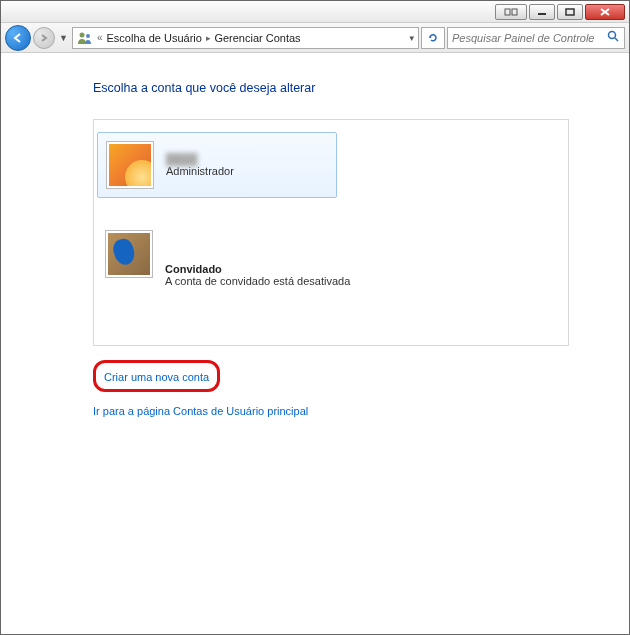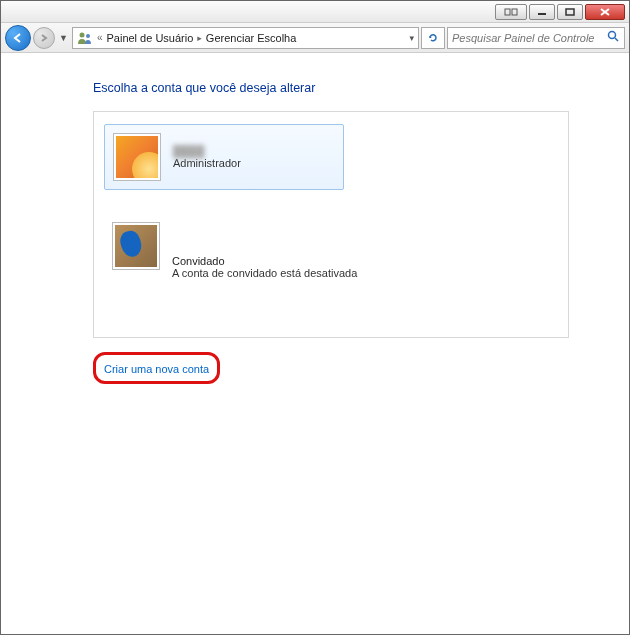--- a/index.html
+++ b/index.html
@@ -15,35 +15,35 @@
     .addressbar { flex:1; height:22px; border:1px solid #aaa; background:#fff; display:flex; align-items:center; padding:0 4px; font-size:11px; color:#222; gap:4px; overflow:hidden;}
     .addr-icon { width:16px; height:16px; display:inline-flex; align-items:center; justify-content:center;}
     .addr-sep { color:#666; font-size:9px;}
     .addr-drop { margin-left:auto; color:#555; font-size:9px; cursor:pointer;}
     .refresh { width:24px; height:22px; border:1px solid #aaa; background:#fff; display:flex; align-items:center; justify-content:center; font-size:12px; color:#2a6db6; cursor:pointer;}
     .searchbar { width:178px; height:22px; border:1px solid #aaa; background:#fff; display:flex; align-items:center; padding:0 4px;}
     .searchbar input { border:none; outline:none; width:100%; font-size:11px; font-style:italic; color:#888; font-family:inherit;}
     .searchbtn { color:#2a6db6; font-size:12px; cursor:pointer; padding-left:4px;}
     
     .content { padding: 28px 0 0 92px; }
-    .heading { color:#003399; font-size:12.5px; font-weight:normal; margin-bottom:16px;}
-    .accounts-box { border:1px solid #d8d8d8; width:476px; padding:12px 10px 50px 10px; background:#fff;}
+    .heading { color:#003399; font-size:12.5px; font-weight:normal; margin-bottom:24px;}
+    .accounts-box { border:1px solid #d8d8d8; width:476px; padding:12px 10px 50px 3px; background:#fff;}
     .account-tile { display:flex; align-items:center; gap:12px; padding:8px; width:240px; cursor:pointer;}
     .account-tile.selected { border:1px solid #9ec6ed; background: linear-gradient(to bottom,#f5faff,#e8f3ff); border-radius:2px;}
     .avatar { width:48px; height:48px; border:1px solid #bbb; padding:2px; background:#fff;}
     .avatar-inner { width:100%; height:100%; }
     .avatar-flower { background: linear-gradient(135deg,#f5a623 0%,#f08030 50%,#d06020 100%); position:relative; overflow:hidden;}
     .avatar-flower::before { content:""; position:absolute; right:-8px; bottom:-8px; width:34px; height:34px; border-radius:50%; background: radial-gradient(circle,#ffe090,#f5a623);}
     .avatar-butterfly { background: linear-gradient(135deg,#b8905a 0%,#8a6a44 100%); position:relative;}
     .avatar-butterfly::before { content:""; position:absolute; left:6px; top:6px; width:20px; height:26px; background:#1565c0; border-radius:50% 50% 60% 60%; transform:rotate(-15deg);}
     .account-info { display:flex; flex-direction:column; font-size:11px; color:#333;}
     .account-name { color:#666;}
     .account-name.blurred { filter: blur(2.4px); color:#aaa;}
     .account-role { color:#333;}
-    .account-title { font-weight:normal; color:#222;margin-top:43px;}
+    .account-title { font-weight:bold; color:#222;margin-top:43px;}
     .account-desc { color:#333; font-size:11px;}
     .second-tile { margin-top:14px; width:340px;}
     
     .links { margin-top:14px;}
     .link { color:#0066cc; font-size:11px; cursor:pointer; display:inline-block;}
     .highlight-box { border:3px solid #d11; border-radius:12px; padding:4px 8px; display:inline-block; margin-bottom:9px;}
     
     .section-title { font-size:11px; font-weight:bold; color:#222; margin-top:20px; margin-bottom:6px;}
   </style>
 </head>
@@ -89,23 +89,23 @@
   <div class="addressbar">
     <span class="addr-icon">
       <svg width="16" height="16">
           <circle cx="5" cy="5" r="2.5" fill="#7a9a55"></circle>
           <path d="M1 14 Q1 9 5 9 Q9 9 9 14" fill="#7a9a55"></path>
           <circle cx="11" cy="6" r="2" fill="#5b86c5"></circle>
           <path d="M8 14 Q8 10 11 10 Q14 10 14 14" fill="#5b86c5"></path>
         </svg>
     </span>
     <span style="color:#666;font-size:10px;">«</span>
-    <span>Painel de Usuário</span>
+    <span>Escolha de Usuário</span>
     <span class="addr-sep">▸</span>
-    <span>Gerenciar Escolha</span>
+    <span>Gerenciar Contas</span>
     <span class="addr-drop">▾</span>
   </div>
   <div class="refresh">
     <svg width="14" height="14">
         <path d="M4 7 A3 3 0 1 1 5 9" fill="none" stroke="#2a6db6" stroke-width="1.5"></path>
         <path d="M3 5 L4 7 L6 6" fill="#2a6db6"></path>
       </svg>
   </div>
   <div class="searchbar">
     <input type="text" placeholder="Pesquisar Painel de Controle" style="">
@@ -140,14 +140,15 @@
         <span class="account-desc">A conta de convidado está desativada</span>
       </div>
     </div>
   </div>
 
   <div class="links">
     <div class="highlight-box">
       <span class="link">Criar uma nova conta</span>
     </div><br>
     
+    <span class="link">Ir para a página Contas de Usuário principal</span>
   </div>
 </div>
 
 </body></html>

